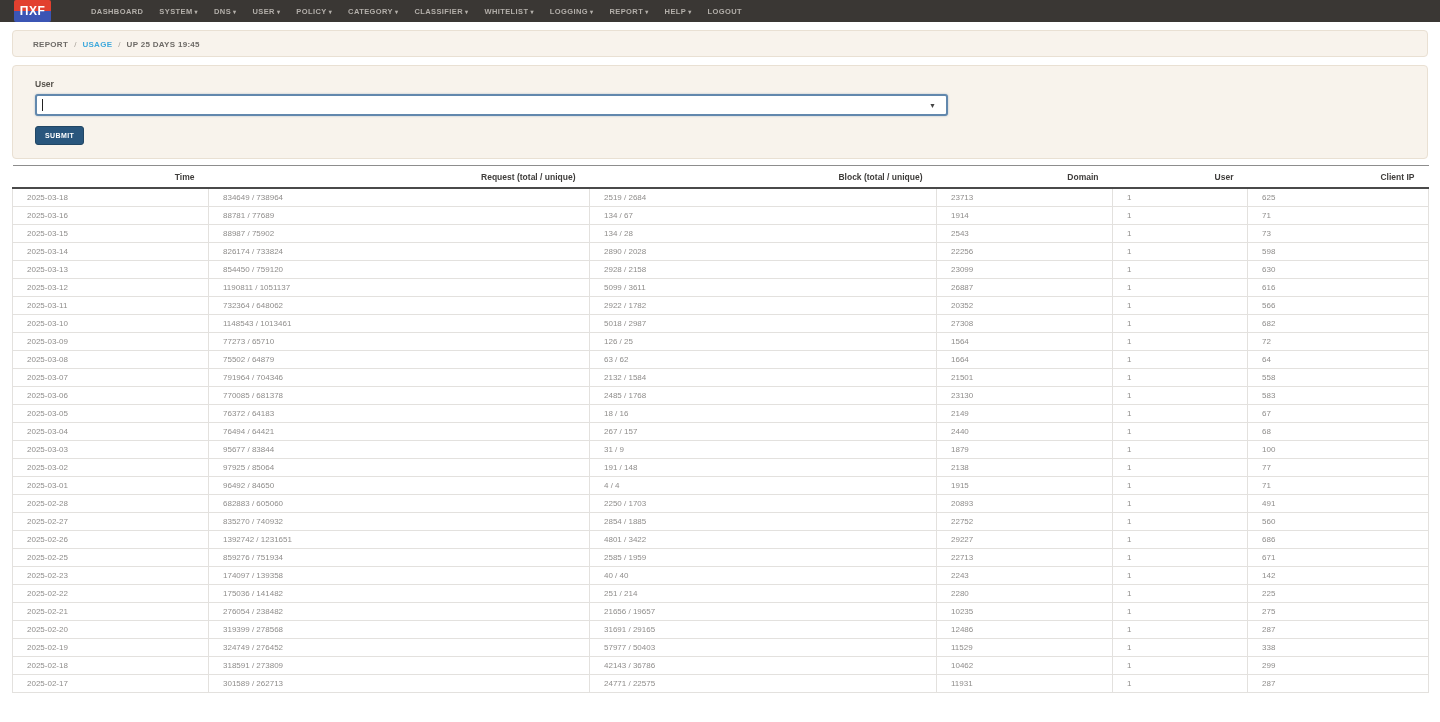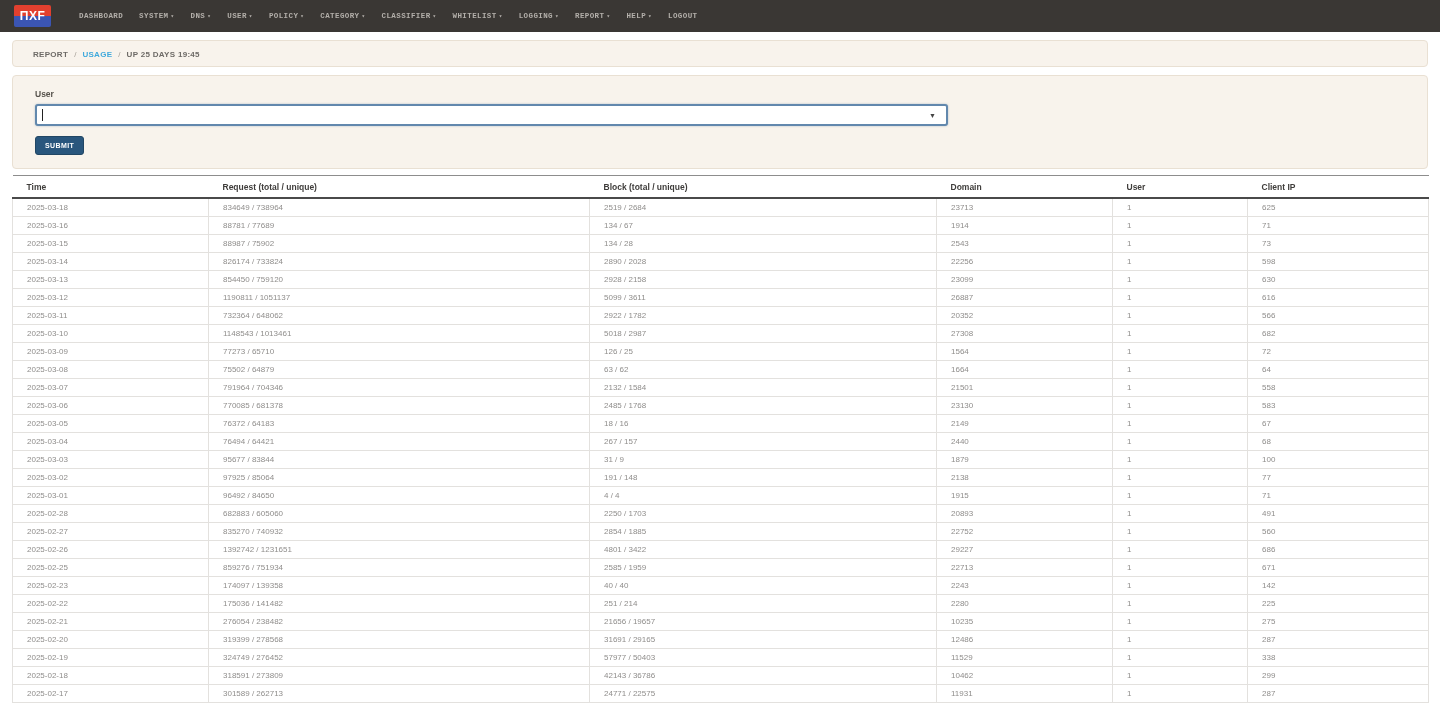--- a/index.html
+++ b/index.html
@@ -4,30 +4,30 @@
 <style>
   * { margin:0; padding:0; box-sizing:border-box; }
   html,body { background:#ffffff; }
   body {
     width:1440px; height:722px; overflow:hidden;
     font-family:"Liberation Sans", sans-serif;
     -webkit-font-smoothing:antialiased;
   }
   
   .navbar {
-    height:32px; background:#3a3734; display:flex; align-items:center;
+    height:22px; background:#3a3734; display:flex; 
     padding:0 14px;
   }
   .logo {
     width:37px; height:22px; border-radius:2px;
     background:linear-gradient(180deg,#e2402f 0%, #e2402f 52%, #3b55b4 52%, #3b55b4 100%);
     color:#ffffff; font-weight:bold; font-size:12px; letter-spacing:0.5px;
     display:flex; align-items:center; justify-content:center;
   }
-  .nav-items { display:flex; align-items:center; margin-left:28px; gap:16px;font-family:Liberation Mono, monospace; }
+  .nav-items { display:flex; align-items:center; margin-left:40px; gap:16px; }
   .nav-item {
     color:#b3afaa; font-size:7.5px; font-weight:bold; letter-spacing:0.4px;
     text-transform:uppercase; cursor:pointer; white-space:nowrap;
   }
   .nav-item .caret { font-size:6px; margin-left:2px; color:#b3afaa; }
   
   .panel {
     margin:8px 12px 0 12px; background:#f8f3ec; border:1px solid #e9e0d3;
     border-radius:4px;
   }
@@ -52,21 +52,21 @@
   .submit-btn {
     margin-top:10px; background:#29567d; color:#ffffff; border:1px solid #214664;
     font-size:7px; font-weight:bold; letter-spacing:0.4px; border-radius:3px;
     padding:5px 9px; cursor:pointer; display:inline-block;
     font-family:"Liberation Sans", sans-serif;
   }
   
   .table-wrap { margin:6px 12px 0 12px; }
   table { width:1416px; border-collapse:collapse; table-layout:fixed; }
   thead th {
-    text-align:left; font-size:8.5px; font-weight:bold; color:#3f3d3b;
+    text-align:right; font-size:8.5px; font-weight:bold; color:#3f3d3b;
     padding:6px 14px 5px 14px; border-top:1px solid #8d8d8d;
     border-bottom:2px solid #4a4a4a; cursor:pointer; white-space:nowrap;
   }
   tbody td {
     font-size:8px; color:#8f8d8b; padding:4px 14px; line-height:9px;
     border:1px solid #e3e1de; white-space:nowrap; overflow:hidden;
   }
 </style>
 </head>
 <body>

